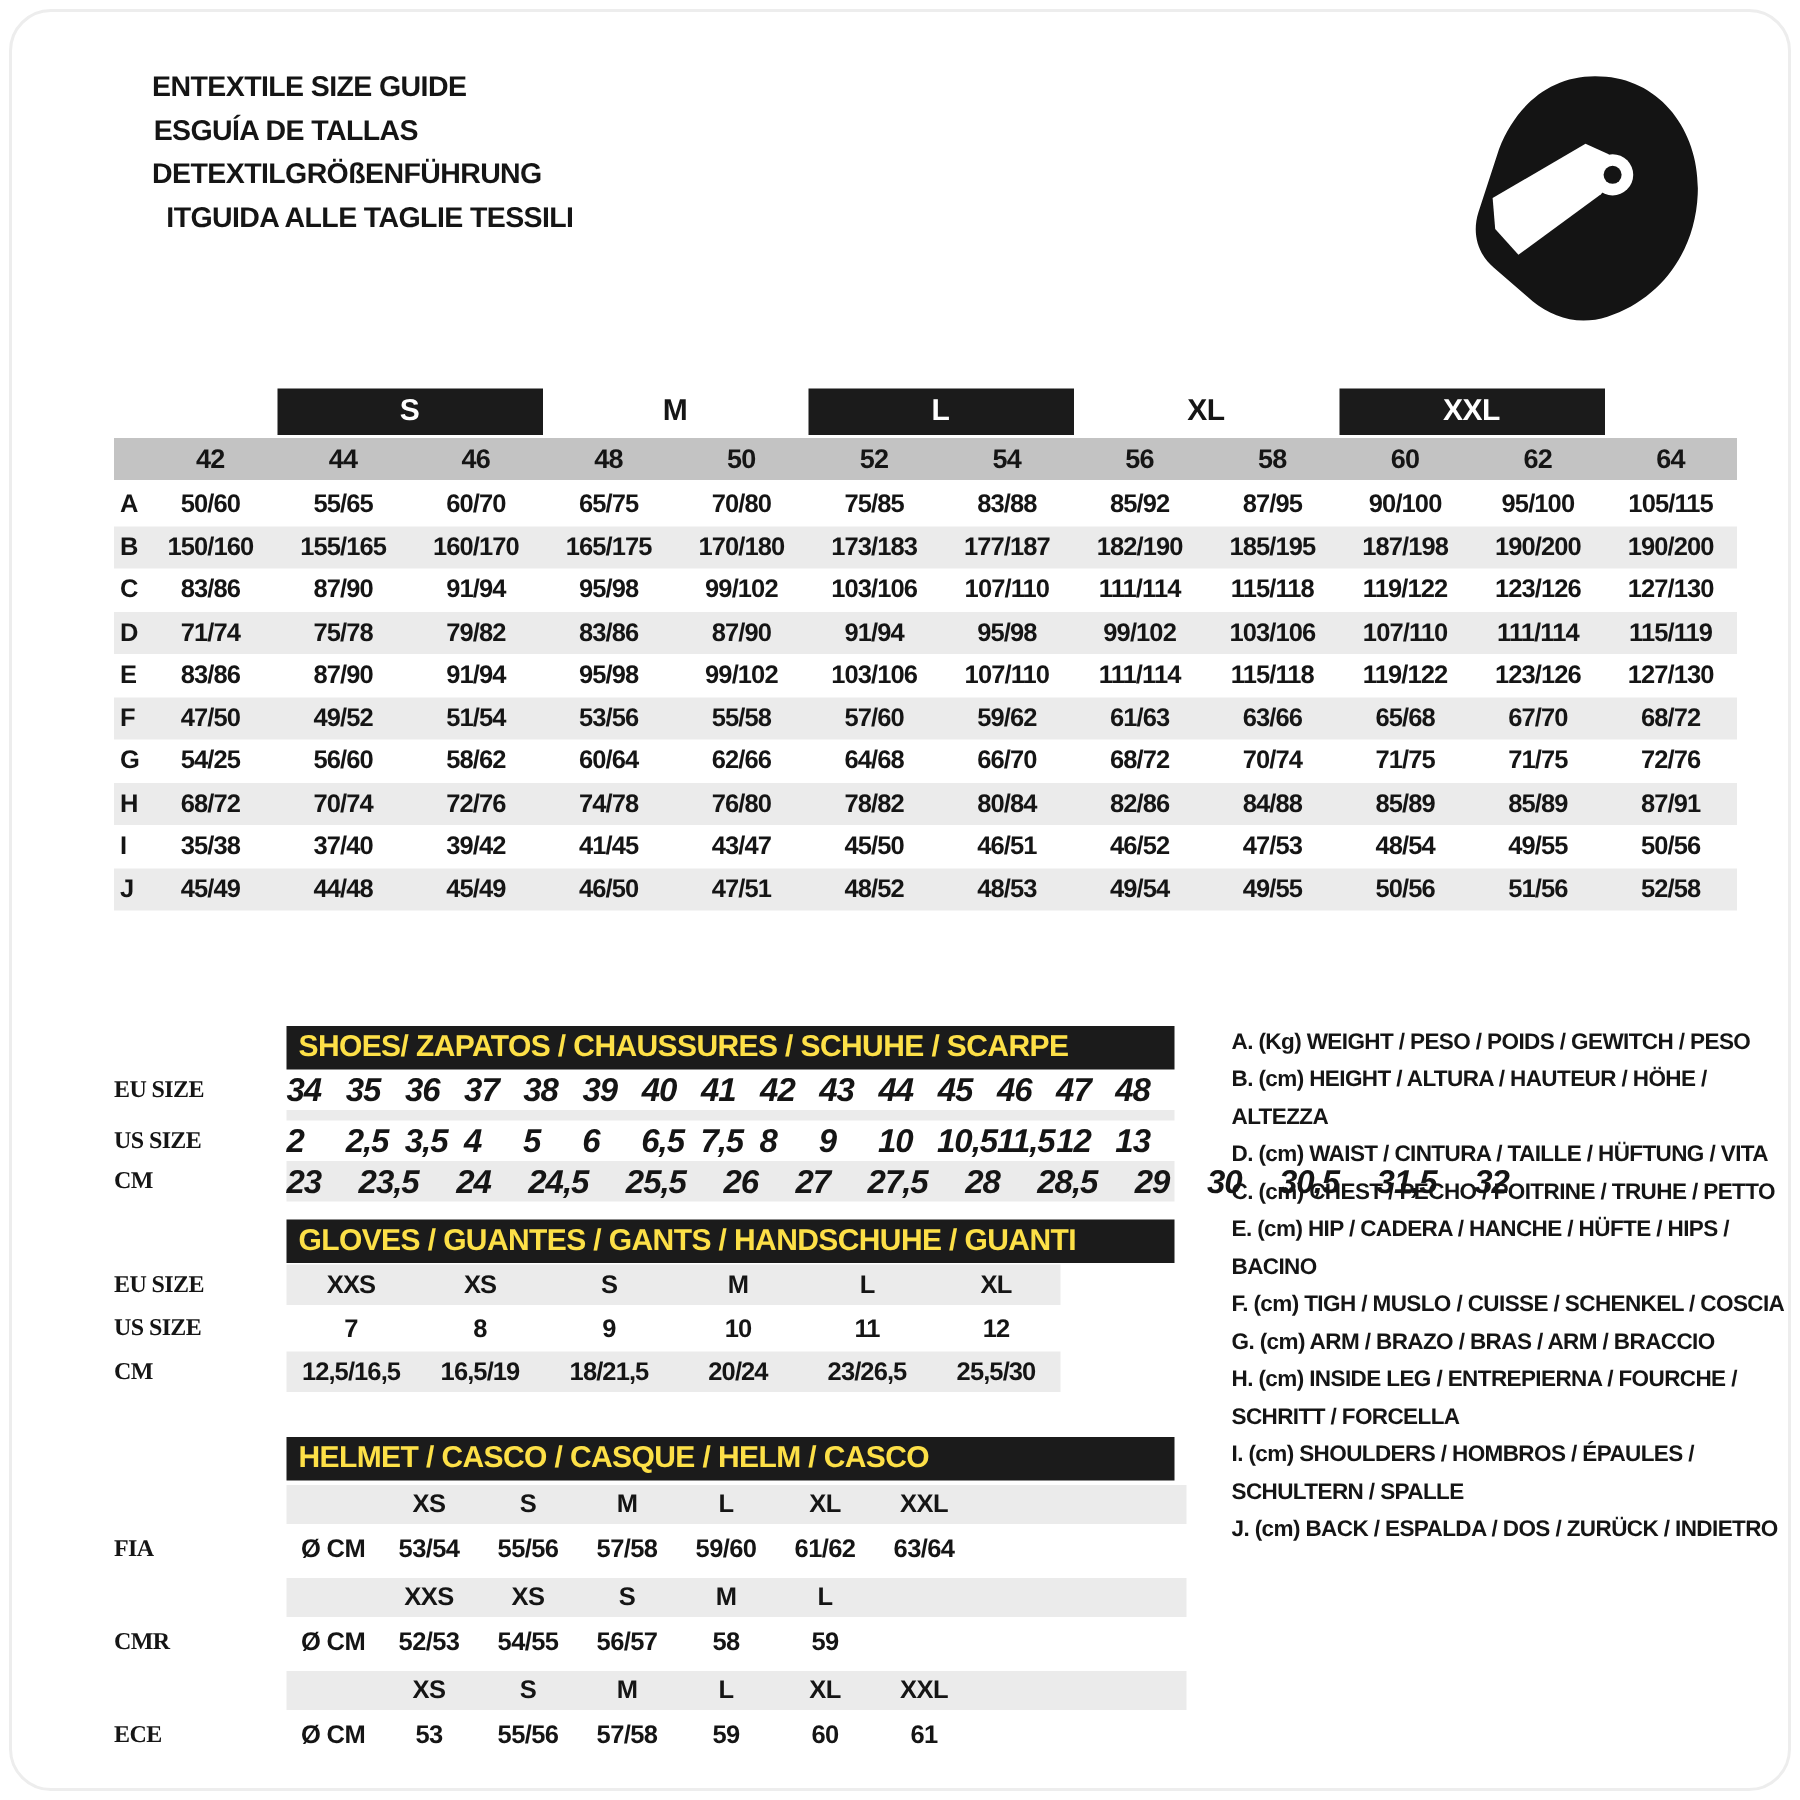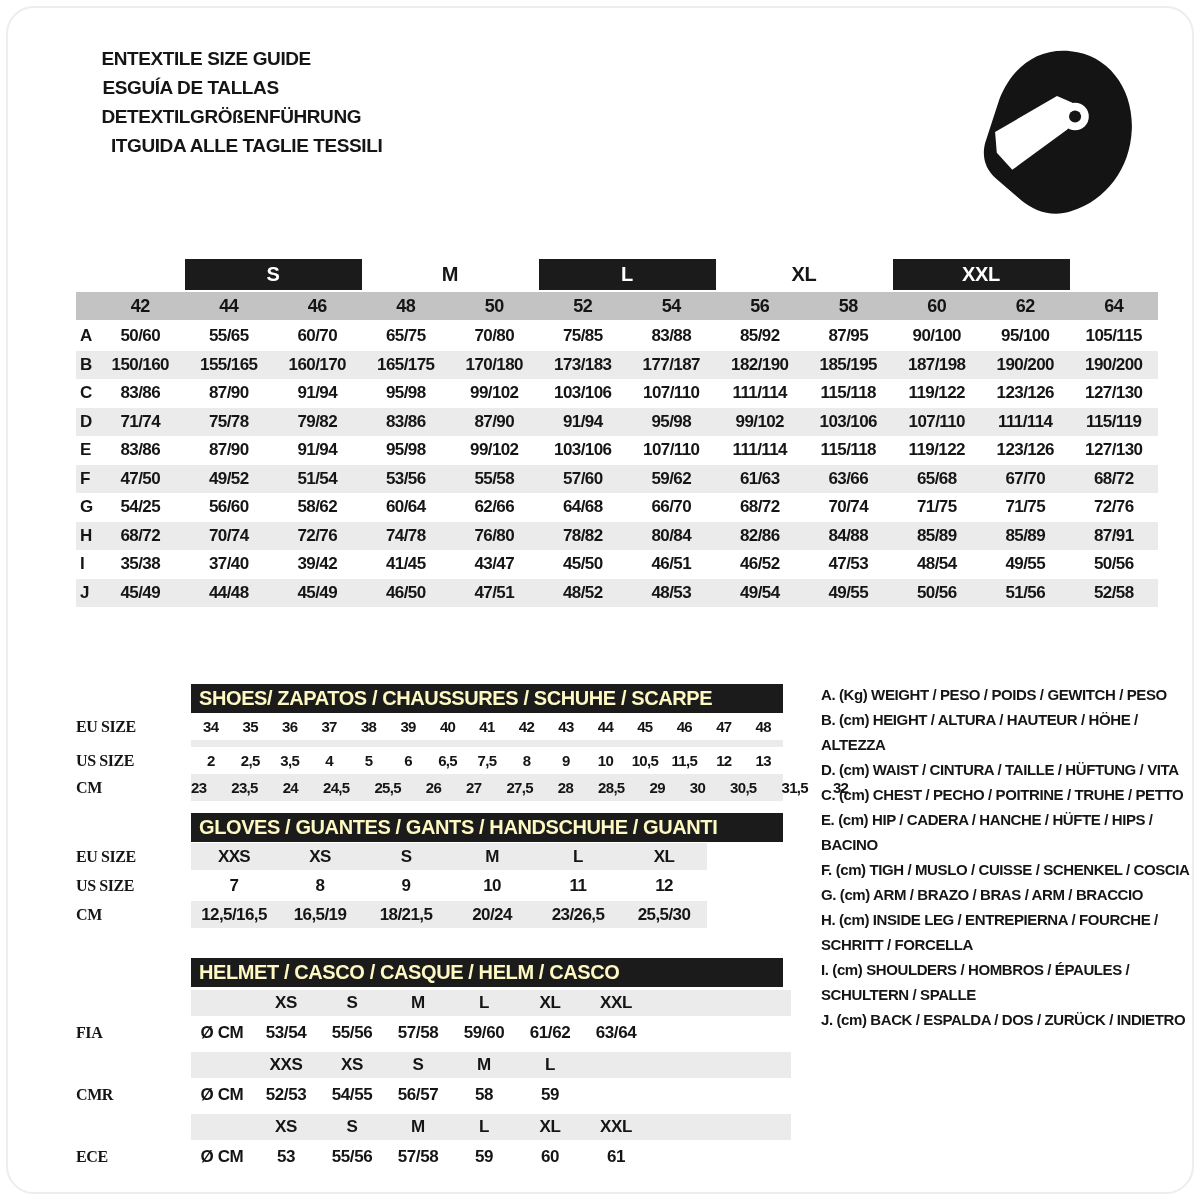--- a/index.html
+++ b/index.html
@@ -26,30 +26,30 @@
   .num-band{display:grid;grid-template-columns:20px repeat(12,1fr);height:28px;background:var(--band);
     align-items:center;margin-top:2px;}
   .ncell{text-align:center;font-size:18px;letter-spacing:-0.4px;}
   .main-rows{margin-top:2px;}
   .mrow{display:grid;grid-template-columns:20px repeat(12,1fr);height:28.5px;align-items:center;}
   .mrow.stripe{background:var(--stripe);}
   .mcell{text-align:center;font-size:17px;letter-spacing:-0.6px;white-space:nowrap;}
   .mletter{padding-left:4px;font-size:17px;}
 
   
-  .bar{height:29px;background:var(--bar);color:#fef9c3;display:flex;align-items:center;
+  .bar{height:29px;background:var(--bar);color:#fde047;display:flex;align-items:center;
     padding-left:8px;font-size:20px;letter-spacing:-0.4px;margin-left:115px;width:584px;white-space:nowrap;}
   .side-label{font-size:16px;letter-spacing:-0.4px;font-family:Liberation Serif, serif;}
 
   
   .shoes{position:absolute;left:68px;top:676px;width:715px;}
   .srow{display:grid;grid-template-columns:115px 1fr;height:27px;align-items:center;}
   .scells{display:grid;grid-template-columns:repeat(15,1fr);width:592px;height:100%;align-items:center;}
   .scells.gray{background:var(--stripe);gap:25px;}
-  .scell{text-align:center;font-size:15px;letter-spacing:-0.7px;white-space:nowrap;}
+  .scell{text-align:left;font-size:22px;letter-spacing:-0.7px;white-space:nowrap;font-style:italic;}
   .sdivider{height:7px;background:var(--stripe);margin-left:115px;width:592px;}
 
   
   .gloves{position:absolute;left:68px;top:805px;width:715px;}
   .grow{display:grid;grid-template-columns:115px 1fr;height:29px;align-items:center;}
   .gcells{display:grid;grid-template-columns:repeat(6,86px);width:516px;height:27px;align-items:center;}
   .gcells.gray{background:var(--stripe);}
   .gcell{text-align:center;font-size:17px;letter-spacing:-0.6px;white-space:nowrap;}
 
   

